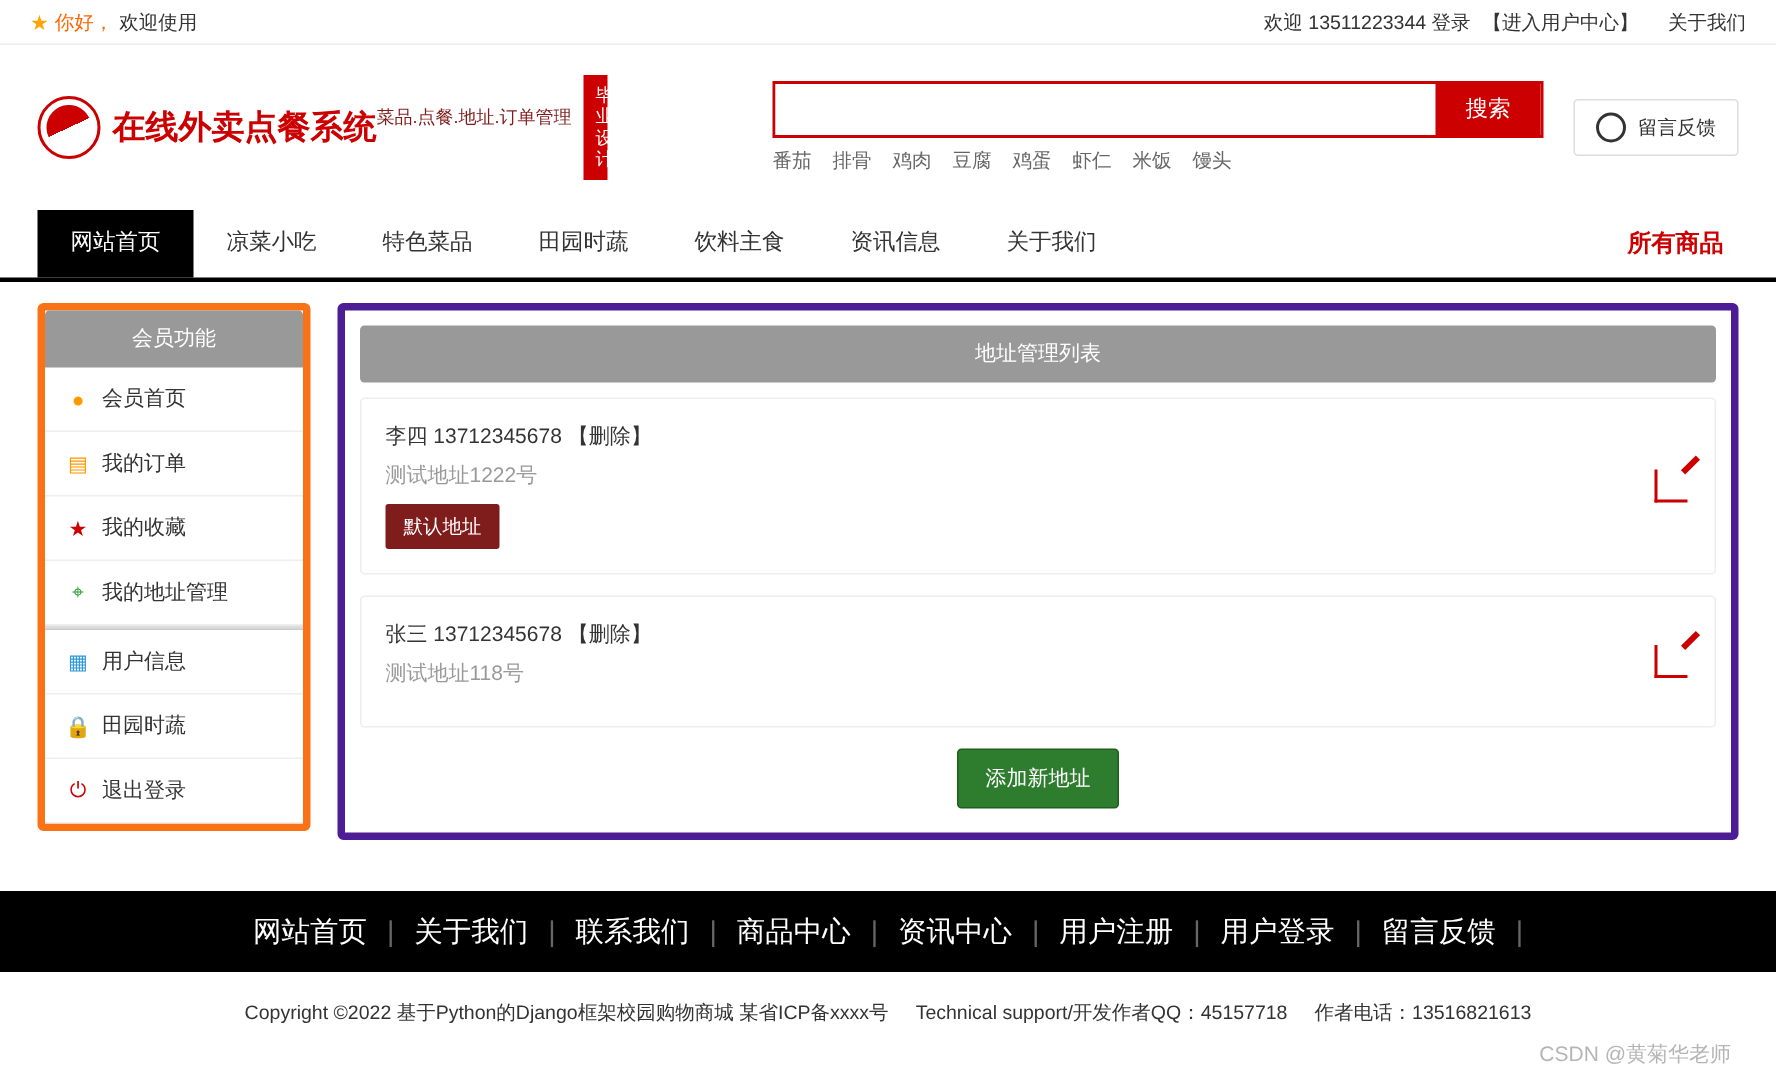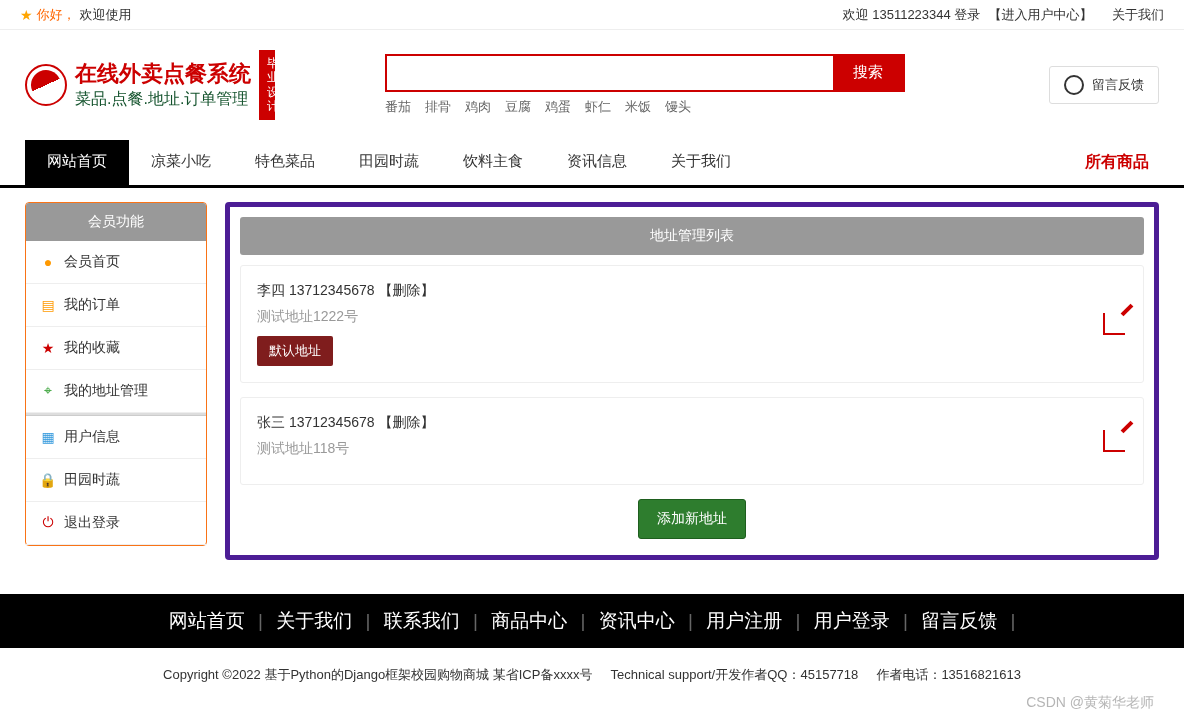--- a/index.html
+++ b/index.html
@@ -6,39 +6,39 @@
 body { font-family: Arial, "Microsoft YaHei", sans-serif; font-size: 13px; color: #333; background: #fff; }
 .topbar { border-bottom: 1px solid #eee; padding: 5px 20px; display: flex; justify-content: space-between; align-items: center; height: 30px; }
 .topbar-left { display: flex; align-items: center; gap: 4px; }
 .topbar-right { display: flex; align-items: center; gap: 8px; }
 .star { color: #ffa500; font-size: 14px; }
 .orange-text { color: #ff6600; }
 .header { display: flex; align-items: center; padding: 20px 25px; gap: 20px; }
 .logo-area { display: flex; align-items: center; gap: 8px; }
 .logo-circle { width: 42px; height: 42px; border-radius: 50%; border: 2px solid #cc0000; display: flex; align-items: center; justify-content: center; position: relative; overflow: hidden; }
 .logo-inner { width: 30px; height: 30px; background: linear-gradient(135deg, #cc0000 50%, #fff 50%); border-radius: 50%; transform: rotate(20deg); }
-.logo-text { display: flex; flex-direction: column; }
+.logo-text { display: flex; flex-direction: row; }
 .logo-title { color: #cc0000; font-size: 22px; font-weight: bold; }
-.logo-sub { color: #14532d; font-size: 16px; }
+.logo-sub { color: #7f1d1d; font-size: 12px; }
 .badge { background: #cc0000; color: #fff; padding: 6px 8px; font-size: 12px; line-height: 1.2; text-align: center; width: 16px; }
 .search-wrap { flex: 1; max-width: 520px; margin-left: 90px; }
 .search-box { display: flex; border: 2px solid #cc0000; height: 38px; }
 .search-input { flex: 1; border: none; outline: none; padding: 0 10px; font-size: 14px; }
 .search-btn { background: #cc0000; color: #fff; border: none; width: 70px; font-size: 15px; cursor: pointer; }
 .search-tags { margin-top: 6px; color: #666; font-size: 13px; }
 .search-tags span { margin-right: 14px; cursor: pointer; }
 .feedback-btn { margin-left: auto; border: 1px solid #ddd; border-radius: 3px; padding: 8px 14px; display: flex; align-items: center; gap: 8px; cursor: pointer; }
 .headset { width: 20px; height: 20px; border: 2px solid #333; border-radius: 50%; position: relative; }
 .nav { display: flex; border-bottom: 3px solid #000; padding: 0 25px; align-items: stretch; }
 .nav-item { padding: 12px 22px; cursor: pointer; font-size: 15px; }
 .nav-item.active { background: #000; color: #fff; }
 .nav-spacer { flex: 1; }
 .nav-all { color: #cc0000; font-size: 16px; font-weight: bold; padding: 12px 10px; }
 .main { display: flex; gap: 18px; padding: 14px 25px; align-items: flex-start; }
-.sidebar { width: 182px; border: 1px solid #f97316; border-radius: 4px; background: #fff; }
+.sidebar { width: 182px; border: 5px solid #f97316; border-radius: 4px; background: #fff; }
 .sidebar-title { background: #999; color: #fff; text-align: center; padding: 10px; font-size: 14px; border-radius: 3px 3px 0 0; }
 .sidebar-item { padding: 12px 14px; border-bottom: 1px solid #eee; display: flex; align-items: center; gap: 8px; cursor: pointer; font-size: 14px; }
 .sidebar-divider { height: 3px; background: #ddd; border-bottom: 1px solid #ccc; }
 .ico { width: 16px; height: 16px; display: inline-flex; align-items: center; justify-content: center; font-size: 14px; }
 .ico-home { color: #ff9900; }
 .ico-order { color: #ff9900; }
 .ico-star { color: #cc0000; }
 .ico-pin { color: #2e9e2e; }
 .ico-user { color: #3399dd; }
 .ico-lock { color: #ff9900; }

